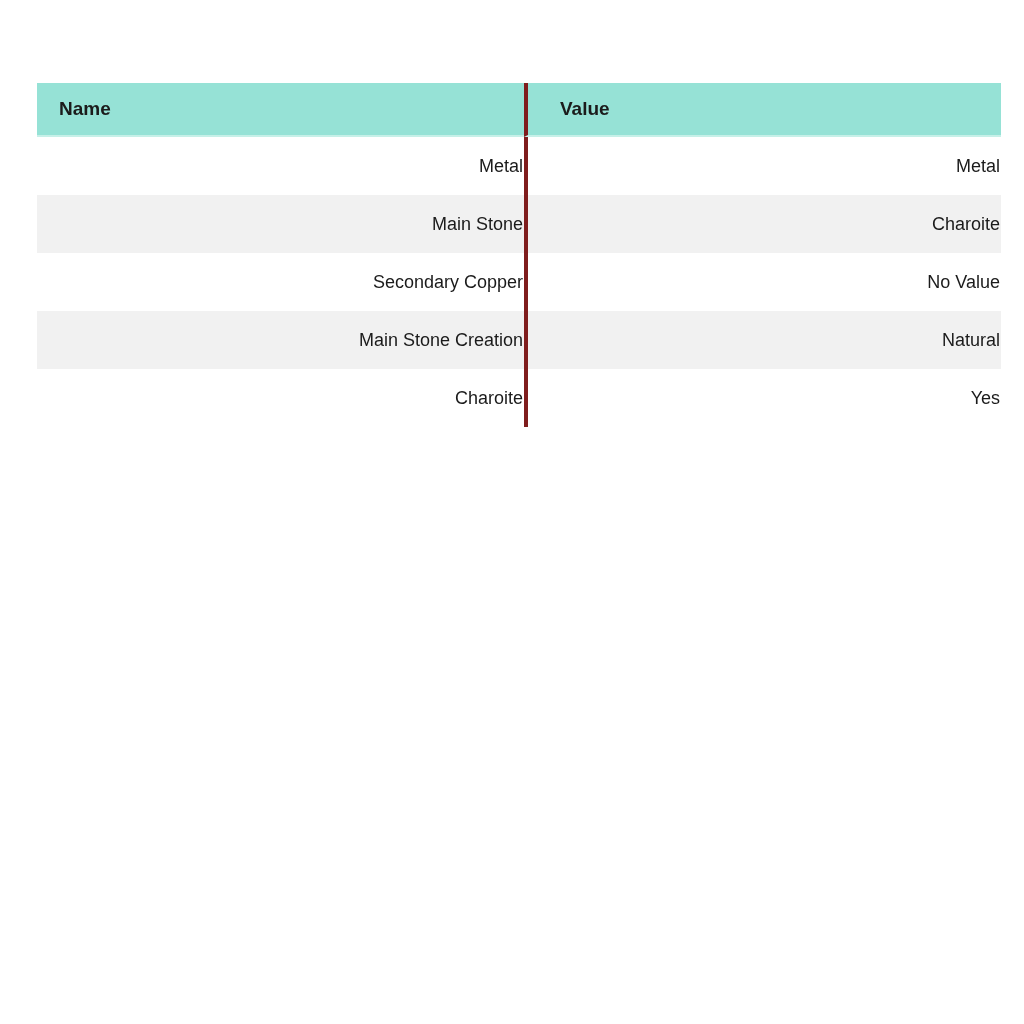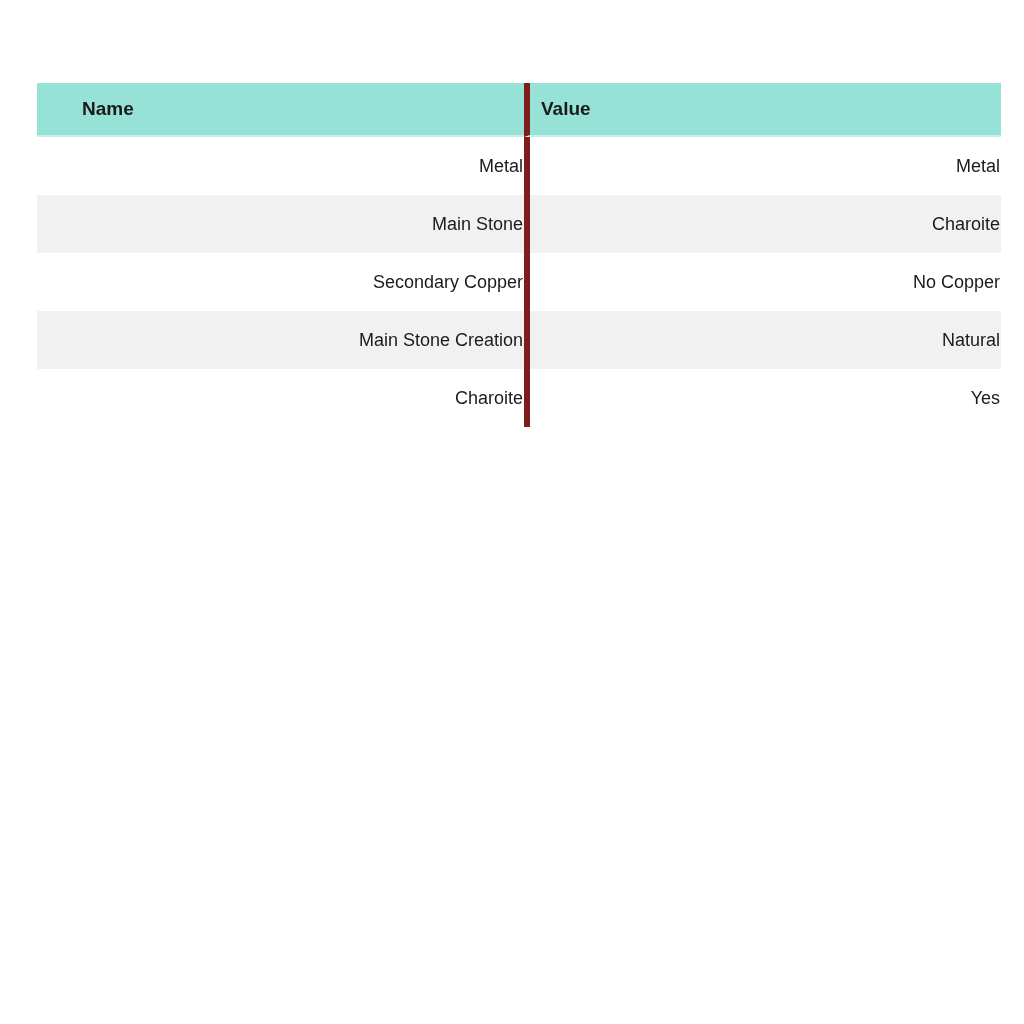--- a/index.html
+++ b/index.html
@@ -40,22 +40,22 @@
     font-size: 18px;
     font-weight: normal;
     background: #ffffff;
     text-align: right;
   }
   .attributes-table tbody tr:nth-child(even) td {
     background: #f1f1f1;
   }
   .col-name  { width: 487px; }
   .col-value { width: 477px; }
-  .cell-name  { padding-left: 45px; }
-  .cell-value { padding-left: 11px; border-left: 6px solid #7f1d1d; }
+  .cell-name  { padding-left: 22px; }
+  .cell-value { padding-left: 32px; border-left: 4px solid #7f1d1d; }
 </style>
 </head>
 <body>
 
 <table class="attributes-table">
   <colgroup>
     <col class="col-name">
     <col class="col-value">
   </colgroup>
   <thead>
@@ -68,21 +68,21 @@
     <tr>
       <td class="cell-name">Metal</td>
       <td class="cell-value">Metal</td>
     </tr>
     <tr>
       <td class="cell-name">Main Stone</td>
       <td class="cell-value">Charoite</td>
     </tr>
     <tr>
       <td class="cell-name">Secondary Copper</td>
-      <td class="cell-value">No Copper</td>
+      <td class="cell-value">No Value</td>
     </tr>
     <tr>
       <td class="cell-name">Main Stone Creation</td>
       <td class="cell-value">Natural</td>
     </tr>
     <tr>
       <td class="cell-name">Charoite</td>
       <td class="cell-value">Yes</td>
     </tr>
   </tbody>

